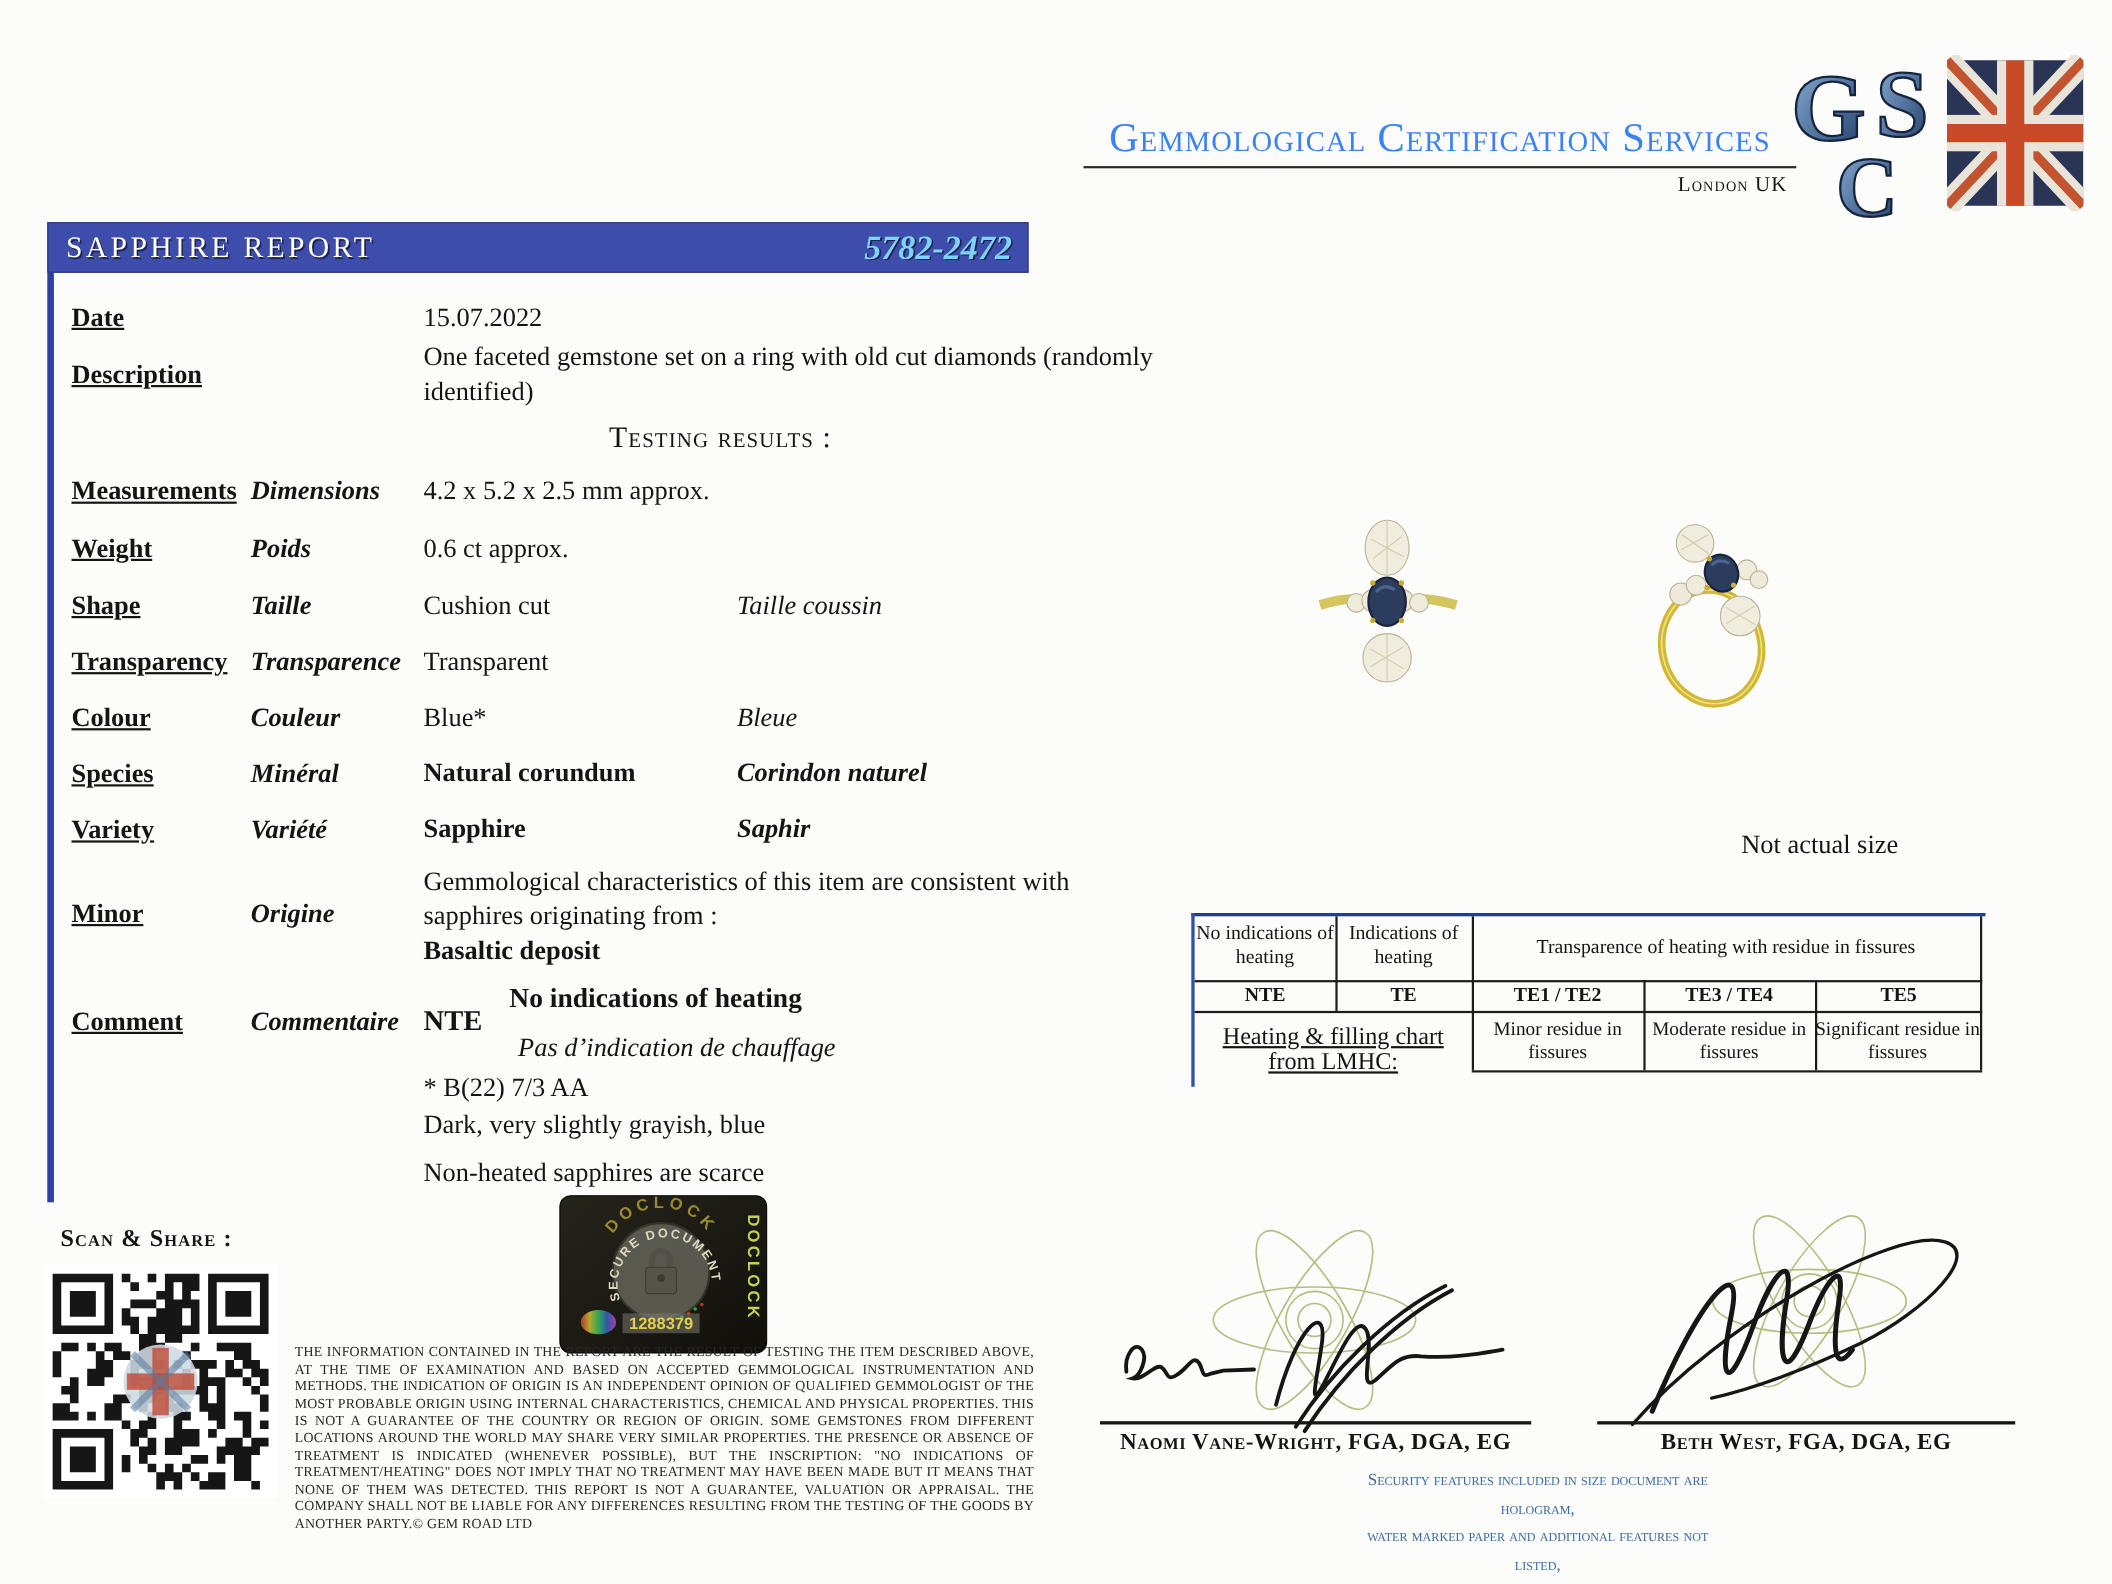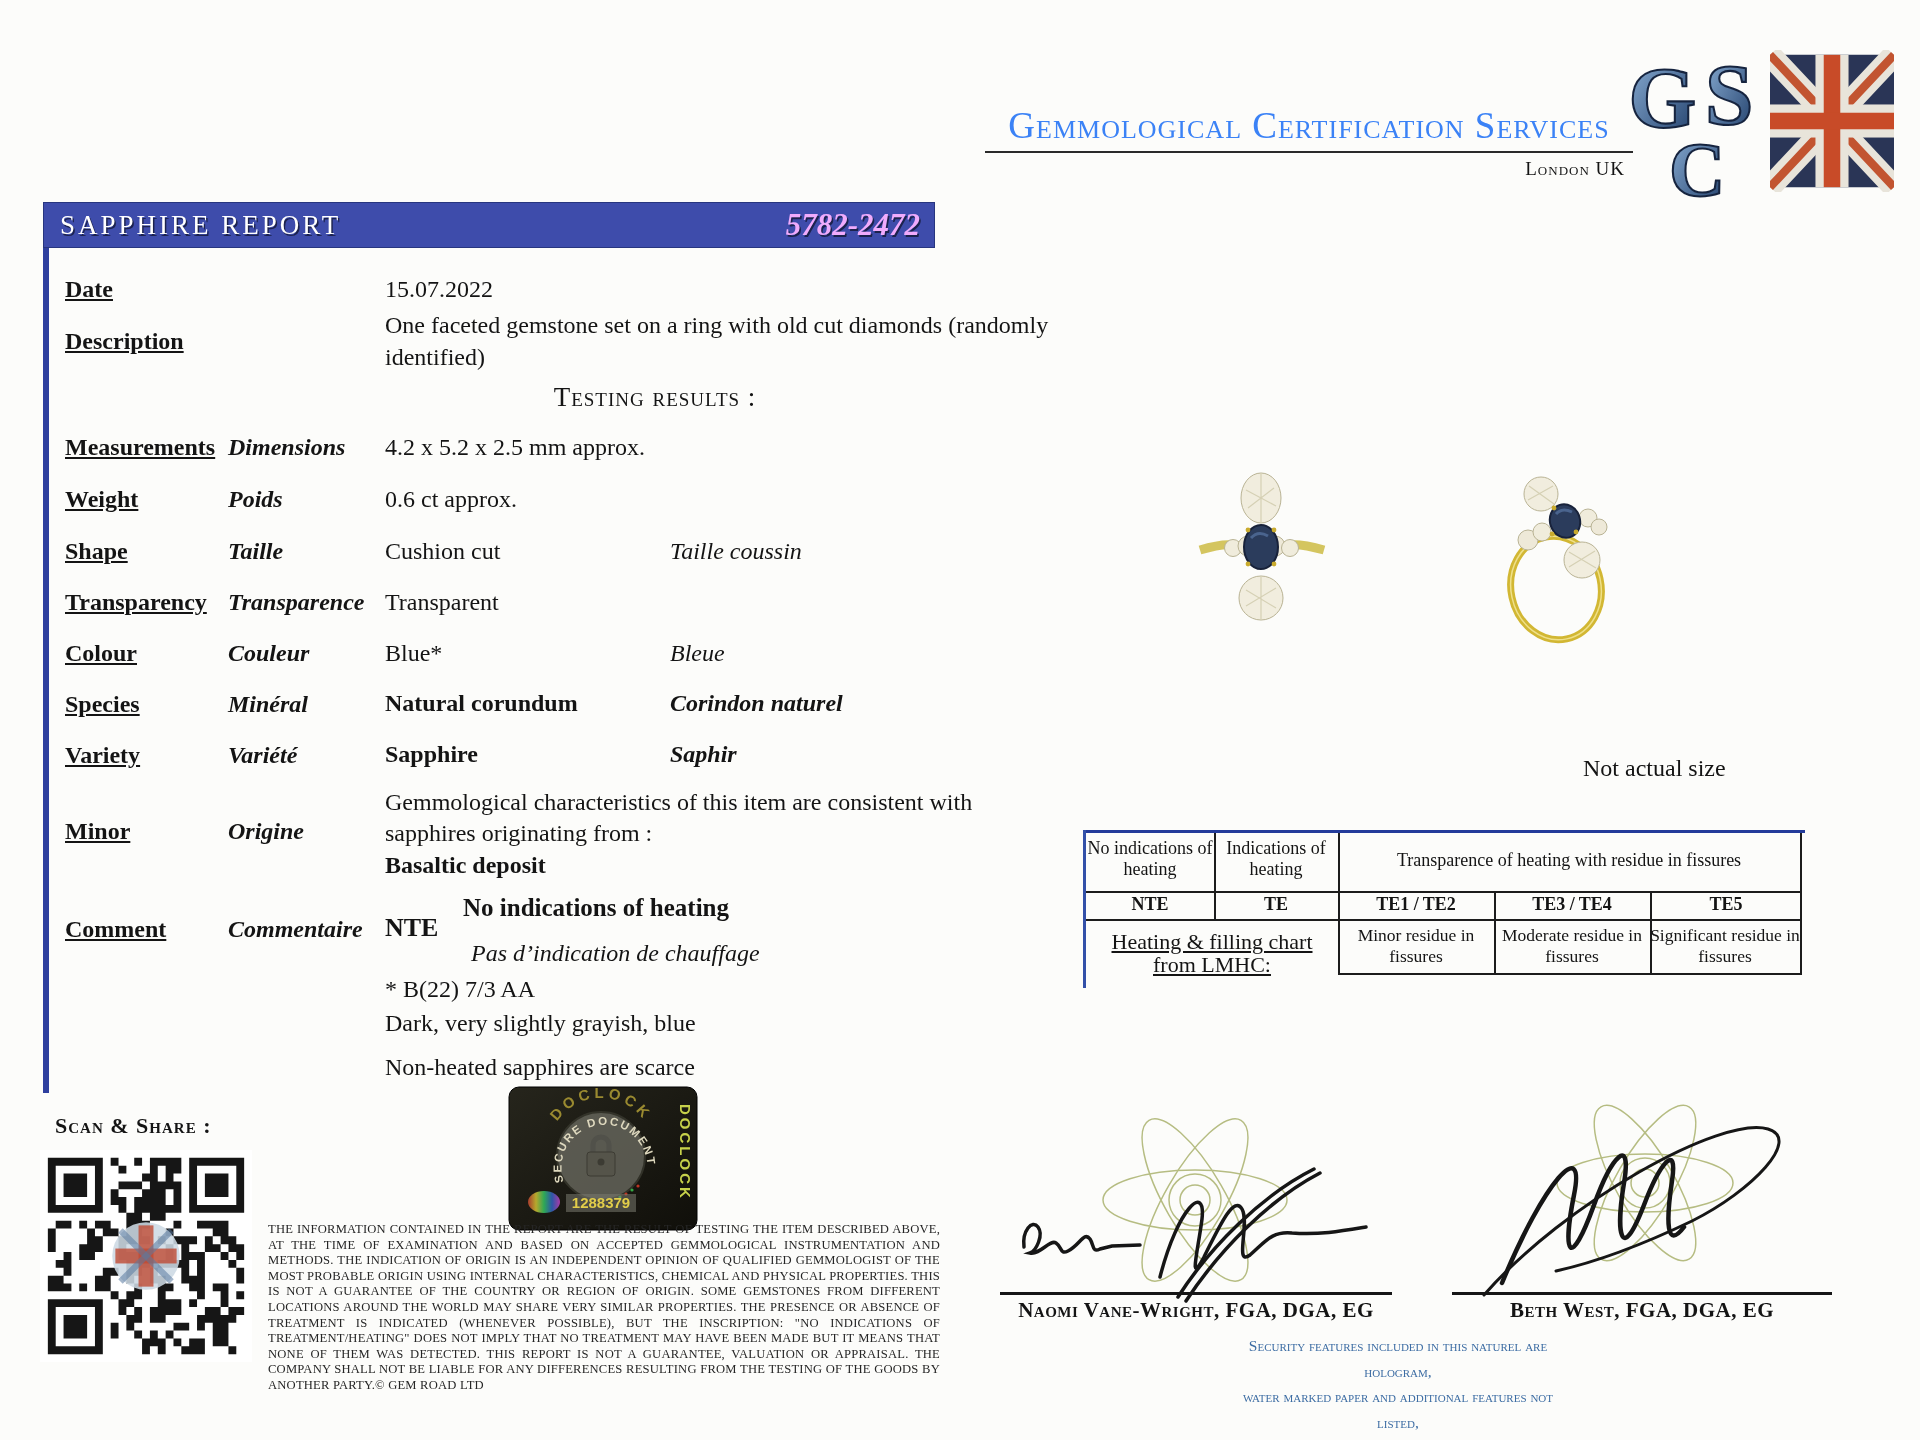--- a/index.html
+++ b/index.html
@@ -5,21 +5,21 @@
   html,body{margin:0;padding:0;background:#e8e8e8;}
   .page{position:relative;width:1920px;height:1440px;background:#fcfcfa;overflow:hidden;
         font-family:"Liberation Serif",serif;color:#141414;}
   .abs{position:absolute;}
   .sc{font-variant:small-caps;}
   
   .report-bar{left:43px;top:202px;width:892px;height:46px;background:var(--bar_blue,#3E4CAB);
               border:1px solid #27357f;box-sizing:border-box;display:flex;justify-content:space-between;
               align-items:center;padding:0 14px 0 16px;}
   .report-bar .rtitle{color:#fff;font-size:27px;letter-spacing:3px;text-shadow:1.5px 1.5px 0 rgba(0,0,0,.55);}
-  .report-bar .rnum{color:#f0abfc;font-size:31px;font-weight:bold;font-style:italic;text-shadow:1.5px 1.5px 0 rgba(0,0,0,.55);}
+  .report-bar .rnum{color:#7dd3fc;font-size:31px;font-weight:bold;font-style:italic;text-shadow:1.5px 1.5px 0 rgba(0,0,0,.55);}
   .left-border{left:43px;top:248px;width:6px;height:845px;background:var(--border_blue,#2E3F9E);}
   
   .lbl{font-weight:bold;text-decoration:underline;font-size:24px;white-space:nowrap;}
   .fr{font-weight:bold;font-style:italic;font-size:24px;white-space:nowrap;}
   .val{font-size:24px;white-space:nowrap;}
   .valb{font-size:24px;font-weight:bold;white-space:nowrap;}
   .vali{font-size:24px;font-style:italic;white-space:nowrap;}
   .valbi{font-size:24px;font-weight:bold;font-style:italic;white-space:nowrap;}
   .testing{font-size:27px;letter-spacing:1px;}
   
@@ -296,18 +296,18 @@
   <svg class="abs" style="left:1470px;top:1105px" width="370" height="200" viewBox="0 0 370 200">
     <g fill="none" stroke="#161616" stroke-linecap="round">
       <path stroke-width="4.5" d="M32 178 C74 76 116 30 104 90 C92 150 100 166 124 100 C142 50 162 30 154 78 C146 126 150 162 174 100 C190 58 208 36 202 76 C196 116 196 146 214 122"></path>
       <path stroke-width="3" d="M14 190 C94 98 252 10 298 24 C332 34 282 86 222 116 C172 140 122 158 86 166"></path>
     </g>
   </svg>
   <div class="abs sig-line" style="left:1452px;top:1292px;width:380px"></div>
   <div class="abs sig-name sc" style="left:1452px;top:1298px;width:380px">Beth West, FGA, DGA, EG</div>
 
   <div class="abs security sc">
-    <div>Security features included in this naturel are hologram,</div>
+    <div>Security features included in size document are hologram,</div>
     <div>water marked paper and additional features not listed,</div>
     <div>that as a composite, exceed industry security standards.</div>
   </div>
 
 </div>
 
 </body></html>

